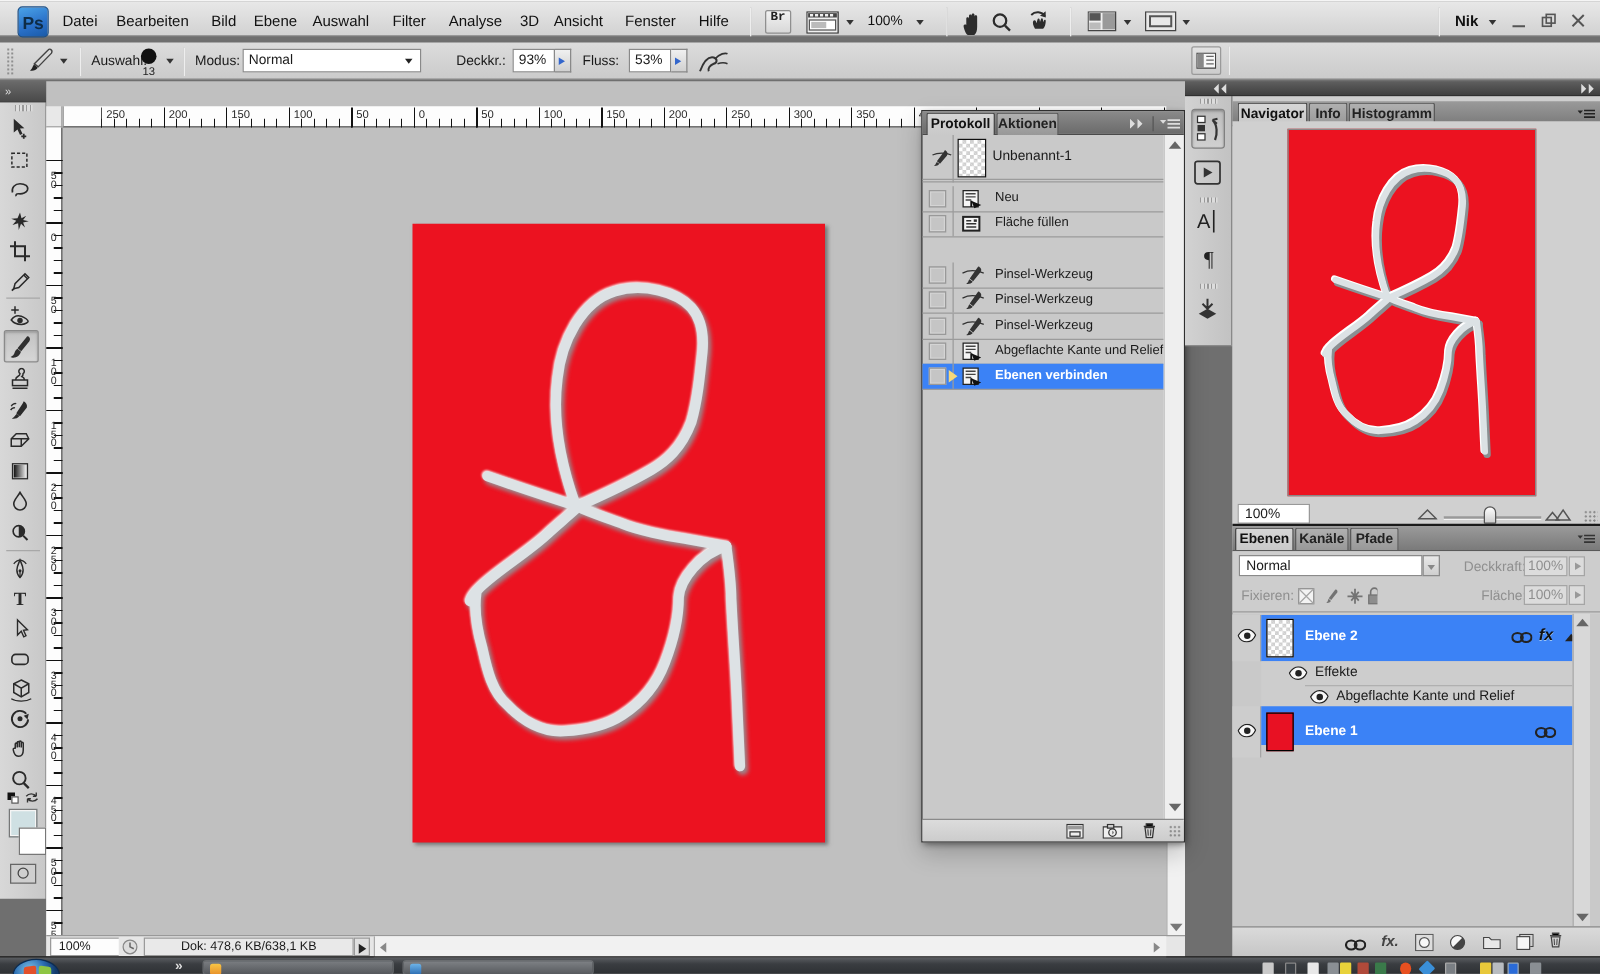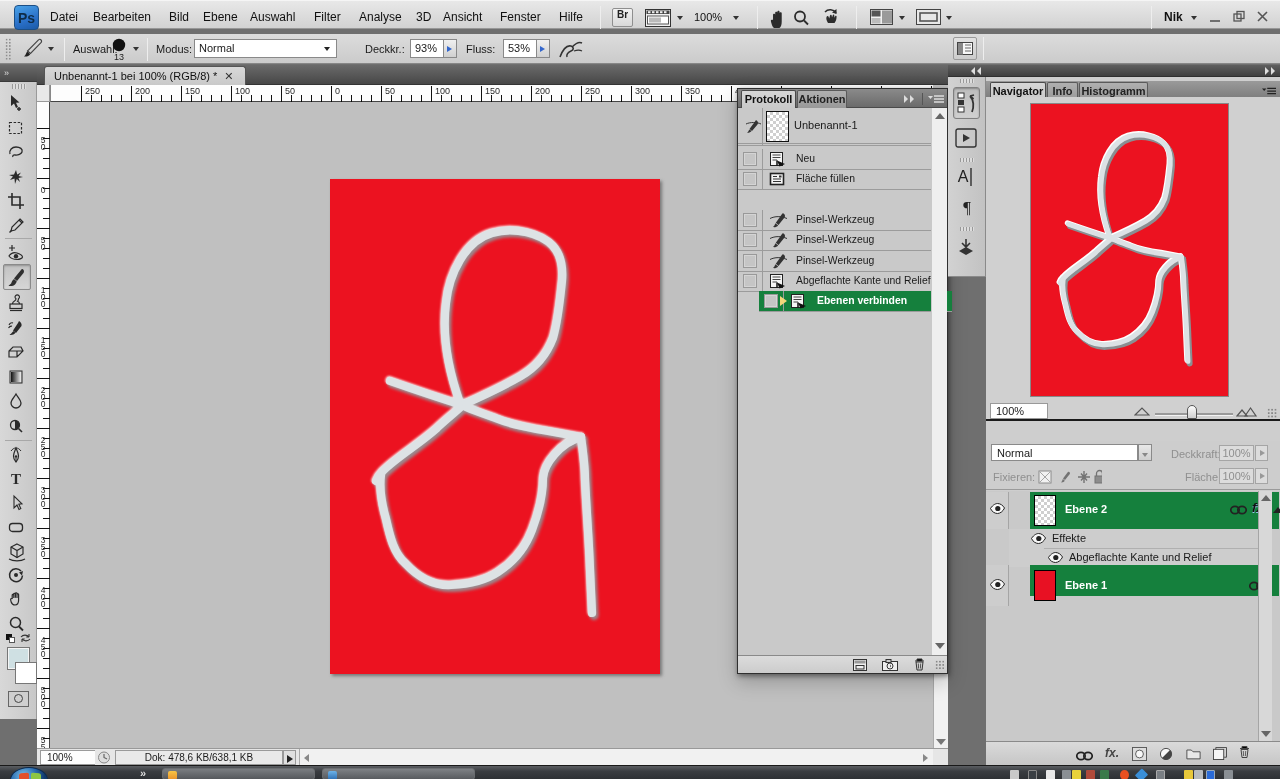--- a/index.html
+++ b/index.html
@@ -2,21 +2,21 @@
 <html><head><meta charset="utf-8">
 <style>
 *{margin:0;padding:0;box-sizing:border-box;}
 html,body{width:1280px;height:779px;overflow:hidden;font-family:"Liberation Sans",sans-serif;}
 #app{position:absolute;left:0;top:0;width:1280px;height:779px;background:#6f6f6f;font-size:11px;color:#1a1a1a;}
 .abs{position:absolute;}
 
 #menubar{position:absolute;left:0;top:0;width:1280px;height:29px;background:linear-gradient(#e8e8e8,#d2d2d2);border-bottom:1px solid #979797;border-top:1px solid #f5f5f5;}
 #pslogo{position:absolute;left:14px;top:4px;width:25px;height:25px;border-radius:4px;background:linear-gradient(160deg,#4aa3e8 0%,#2a70c8 60%,#1a5aa8 100%);border:1px solid #1c4f86;color:#0e2c47;font-weight:bold;font-size:14px;text-align:center;line-height:24px;}
 .menuitem{position:absolute;top:0;height:32px;line-height:32px;font-size:12px;color:#111;}
-.mbtn{position:absolute;top:7px;height:19px;background:linear-gradient(#f2f2f2,#d8d8d8);border:1px solid #8f8f8f;border-radius:2px;font-size:10px;text-align:center;}
+.mbtn{position:absolute;top:7px;height:19px;background:linear-gradient(#f2f2f2,#d8d8d8);border:1px solid #8f8f8f;border-radius:2px;font-size:10px;text-align:center;font-family:Liberation Mono, monospace;}
 .vsep{position:absolute;top:5px;height:23px;width:1px;background:#aaa;border-right:1px solid #eee;}
 .darr{display:inline-block;width:0;height:0;border-left:3.5px solid transparent;border-right:3.5px solid transparent;border-top:4px solid #333;vertical-align:middle;}
 #wctrl{position:absolute;right:6px;top:8px;width:66px;height:16px;color:#444;}
 
 #optbar{position:absolute;left:0;top:34px;width:1280px;height:30px;background:linear-gradient(#dcdcdc,#cbcbcb);border-bottom:1px solid #878787;}
 .obox{position:absolute;top:5px;height:19px;background:#fff;border:1px solid #898989;font-size:11px;line-height:17px;padding-left:4px;}
 .spin{position:absolute;top:5px;width:13px;height:19px;background:linear-gradient(#f0f0f0,#d0d0d0);border:1px solid #898989;border-left:none;}
 .spin:after{content:"";position:absolute;left:3px;top:6px;width:0;height:0;border-top:3.5px solid transparent;border-bottom:3.5px solid transparent;border-left:5px solid #3366cc;}
 .olabel{position:absolute;top:9px;font-size:11px;color:#1a1a1a;}
 
@@ -56,21 +56,21 @@
 #dockstrip{position:absolute;left:948px;top:77px;width:38px;height:200px;background:linear-gradient(90deg,#d2d2d2,#c2c2c2);border-right:1px solid #8a8a8a;border-bottom:1px solid #8a8a8a;}
 .dsbtn{position:absolute;left:5px;width:27px;height:26px;}
 #panels{position:absolute;left:986px;top:77px;width:294px;height:688px;background:#cecece;}
 .tabbar2{position:absolute;left:0;width:294px;height:20px;background:linear-gradient(#9a9a9a,#7a7a7a);border-bottom:1px solid #5a5a5a;}
 .pmenu{position:absolute;right:4px;top:6px;width:14px;height:9px;}
 
 #navthumb{position:absolute;left:44px;top:6px;width:199px;height:294px;background:#ec1220;border:1px solid #888;overflow:hidden;}
 
 #layers{position:absolute;left:0;top:344px;width:294px;height:344px;}
 .lrow{position:absolute;left:23px;width:249px;}
-.blue{background:#15803d;color:#fff;font-weight:bold;margin-left:21px;}
+.blue{background:#3b82f6;color:#fff;font-weight:bold;}
 .eyecol{position:absolute;left:0;width:23px;background:#cdcdcd;border-right:1px solid #a5a5a5;}
 .checker{background-image:linear-gradient(45deg,#cfcfcf 25%,transparent 25%,transparent 75%,#cfcfcf 75%),linear-gradient(45deg,#cfcfcf 25%,transparent 25%,transparent 75%,#cfcfcf 75%);background-size:8px 8px;background-position:0 0,4px 4px;background-color:#fff;}
 
 #taskbar{position:absolute;left:0;top:765px;width:1280px;height:14px;background:linear-gradient(#5b5e62,#3a3d41 40%,#2e3134);border-top:1px solid #191919;}
 .tray{position:absolute;top:4px;width:9px;height:10px;border-radius:1px;}
 </style></head>
 <body>
 <svg width="0" height="0" style="position:absolute;">
   <defs>
     <filter id="b0" x="-20%" y="-20%" width="140%" height="140%">
@@ -392,23 +392,20 @@
         <path d="M2 4 C4 1.5 8 1.5 10 4 M10 4 L10 1 M10 4 L7.3 4" fill="none" stroke="#333" stroke-width="1.1"></path>
         <path d="M11 6 C9 8.5 5 8.5 3 6 M3 6 L3 9 M3 6 L5.7 6" fill="none" stroke="#333" stroke-width="1.1"></path>
       </svg>
     <div class="abs" style="left:7px;top:565px;width:23px;height:23px;background:#cfe0e3;border:1px solid #777;box-shadow:0 0 0 1px #f5f5f5 inset;"></div>
     <div class="abs" style="left:15px;top:580px;width:22px;height:22px;background:#fff;border:1px solid #777;"></div>
     <div class="abs" style="left:8px;top:609px;width:21px;height:16px;border:1px solid #666;background:#cfcfcf;">
         <div class="abs" style="left:5px;top:2px;width:9px;height:9px;border:1.5px solid #444;border-radius:50%;"></div>
       </div>
   </div>
   <div id="docwin">
-    <div id="tabbar">
-        <div id="doctab">Unbenannt-1 bei 100% (RGB/8) * <span style="color:#333;margin-left:4px;">✕</span></div>
-      </div>
     <div id="hruler">
       <div class="abs" style="left:0;top:0;width:883px;height:17px;background:repeating-linear-gradient(90deg,#111 0 1px,transparent 1px 10px) 30px bottom/883px 7px no-repeat,repeating-linear-gradient(90deg,#111 0 1px,transparent 1px 50px) 30px bottom/883px 16px no-repeat;"></div>
       <span class="ruln" style="left:34px;">250</span>
         <span class="ruln" style="left:84px;">200</span>
         <span class="ruln" style="left:134px;">150</span>
         <span class="ruln" style="left:184px;">100</span>
         <span class="ruln" style="left:234px;">50</span>
         <span class="ruln" style="left:284px;">0</span>
         <span class="ruln" style="left:334px;">50</span>
         <span class="ruln" style="left:384px;">100</span>
@@ -649,20 +646,29 @@
       <div class="abs" style="left:169px;top:316px;width:78px;height:2px;background:#999;box-shadow:0 1px 0 #f2f2f2;"></div>
       <div class="abs" style="left:201px;top:308px;width:10px;height:14px;background:linear-gradient(#fdfdfd,#cfcfcf);border:1px solid #555;border-radius:5px 5px 1px 1px;"></div>
       <svg class="abs" style="left:250px;top:309px;" width="22" height="11" viewBox="0 0 22 11">
           <path d="M1 10 L6 4 L11 10 Z" fill="none" stroke="#555" stroke-width="1.2"></path>
           <path d="M9 10 L14.5 2 L20 10 Z" fill="none" stroke="#555" stroke-width="1.2"></path>
         </svg>
       <div class="abs" style="right:2px;bottom:2px;width:11px;height:11px;background:radial-gradient(circle,#888 0.8px,transparent 1px) 0 0/3.4px 3.4px;"></div>
     </div>
     <div class="abs" style="left:0;top:342px;width:294px;height:2px;background:#1a1a1a;"></div>
     <div id="layers">
+      <div class="tabbar2" style="top:0;">
+        <div class="ptab on" style="left:2px;width:47px;">Ebenen</div>
+        <div class="ptab off" style="left:50px;width:43px;">Kanäle</div>
+        <div class="ptab off" style="left:94px;width:39px;">Pfade</div>
+        <svg class="pmenu" viewBox="0 0 16 9">
+            <path d="M0 1 L5 1 L2.5 4 Z" fill="#333"></path>
+            <path d="M6 1 L16 1 M6 4 L16 4 M6 7 L16 7" stroke="#333" stroke-width="1.4"></path>
+          </svg>
+      </div>
       <div class="abs" style="left:0;top:20px;width:294px;height:49px;background:#cdcdcd;border-bottom:1px solid #9a9a9a;">
         <div class="abs" style="left:5px;top:3px;width:147px;height:17px;background:#fff;border:1px solid #8a8a8a;line-height:16px;padding-left:5px;">Normal</div>
         <div class="abs" style="left:152px;top:3px;width:14px;height:17px;background:linear-gradient(#e8e8e8,#cfcfcf);border:1px solid #8a8a8a;"><span class="darr" style="margin:6px 0 0 3px;border-top-color:#888;"></span></div>
         <span class="abs" style="left:185px;top:7px;color:#8f8f8f;">Deckkraft:</span>
         <div class="abs" style="left:233px;top:4px;width:35px;height:16px;background:#dcdcdc;border:1px solid #a5a5a5;line-height:15px;text-align:center;color:#8f8f8f;">100%</div>
         <div class="abs" style="left:269px;top:4px;width:13px;height:16px;background:#dcdcdc;border:1px solid #a5a5a5;">
             <div style="margin:4px 0 0 3.5px;width:0;height:0;border-top:3.5px solid transparent;border-bottom:3.5px solid transparent;border-left:5px solid #999;"></div>
           </div>
         <span class="abs" style="left:7px;top:30px;color:#8f8f8f;">Fixieren:</span>
         <svg class="abs" style="left:52px;top:28px;" width="64" height="16" viewBox="0 0 64 16">

